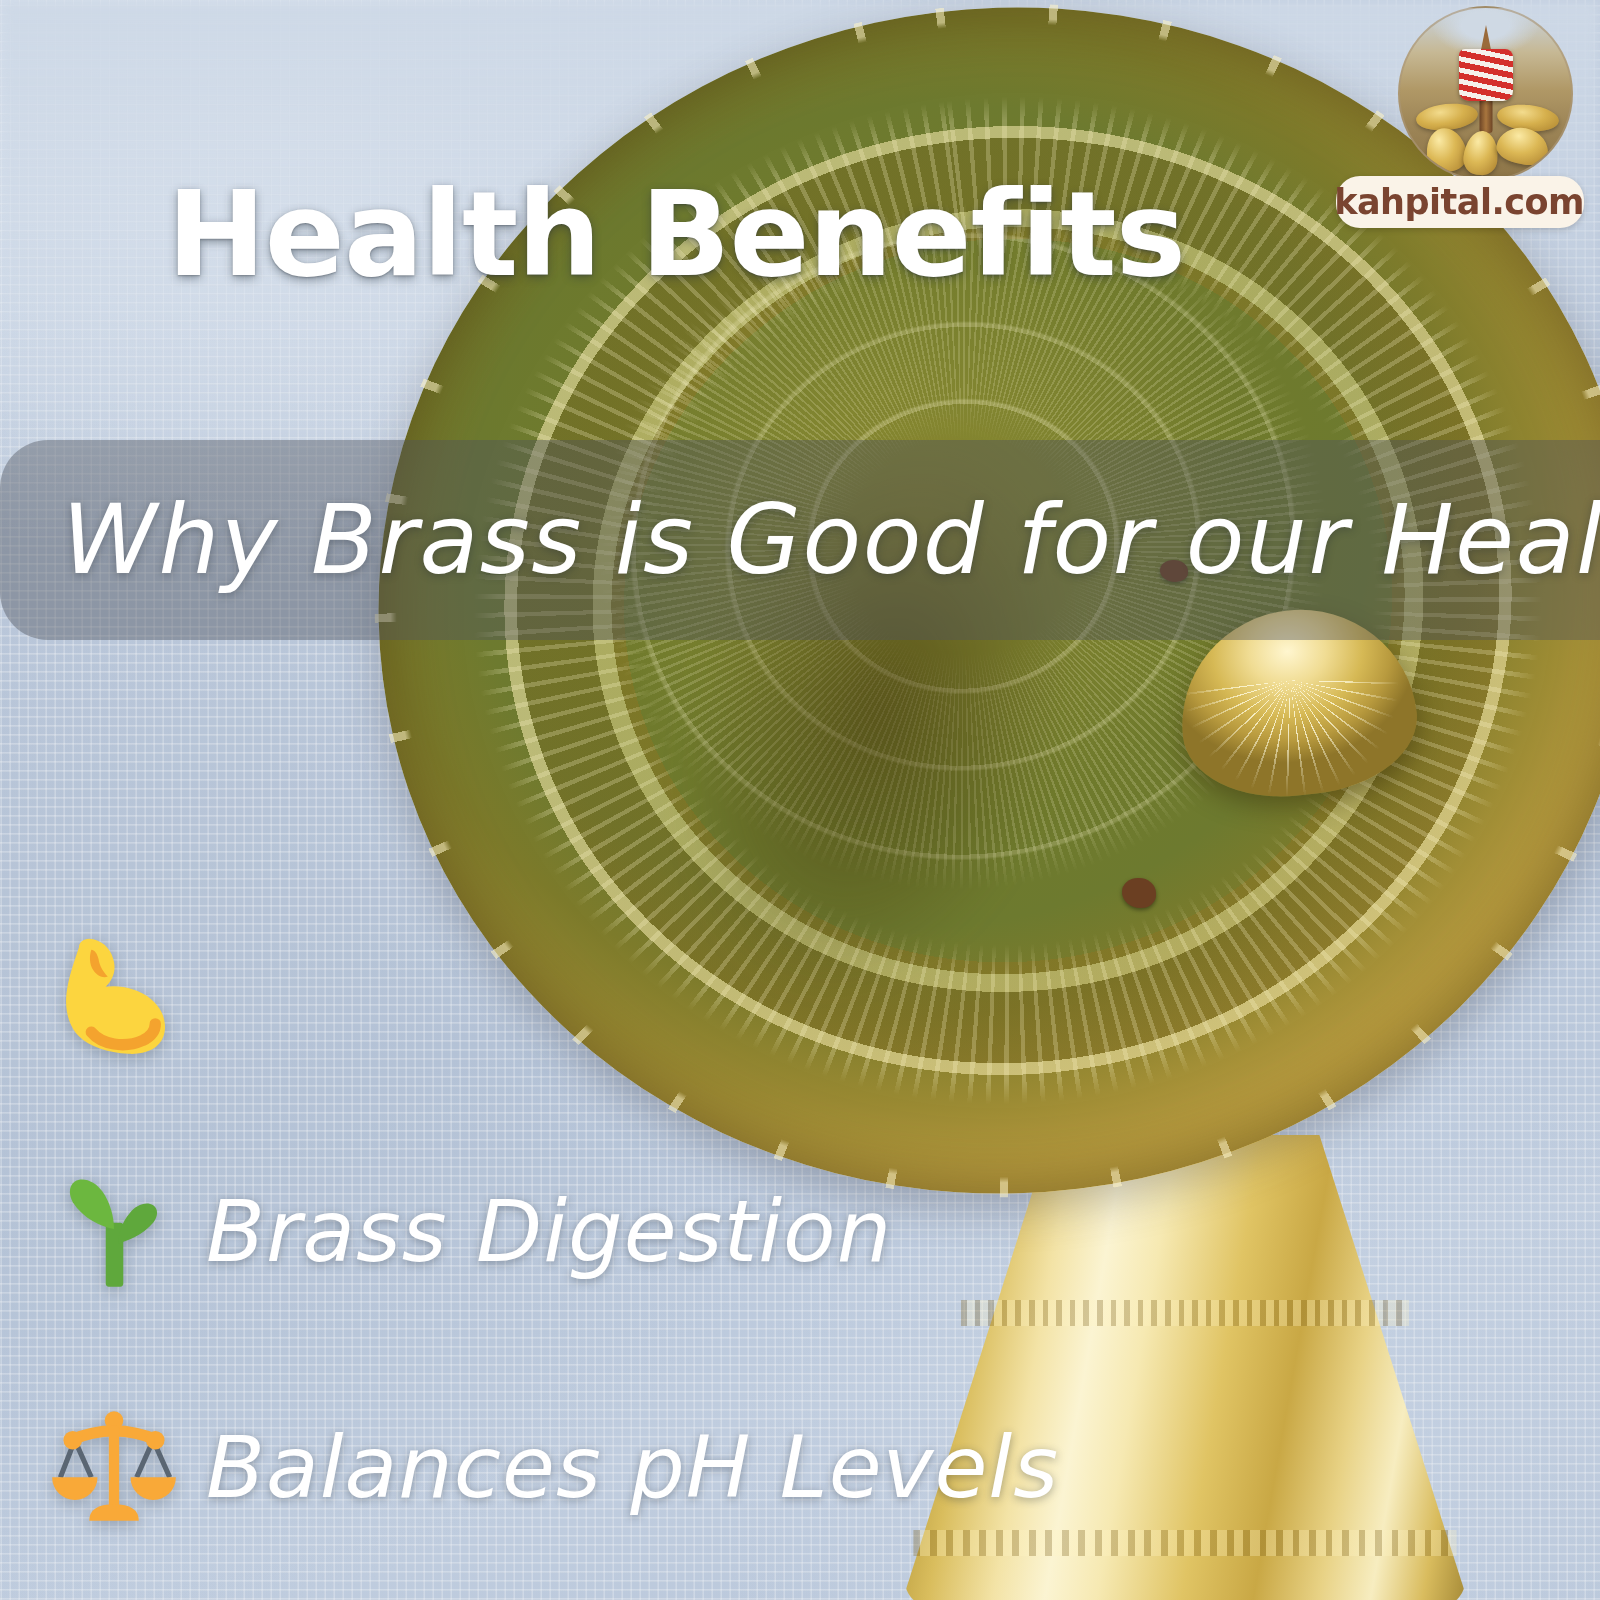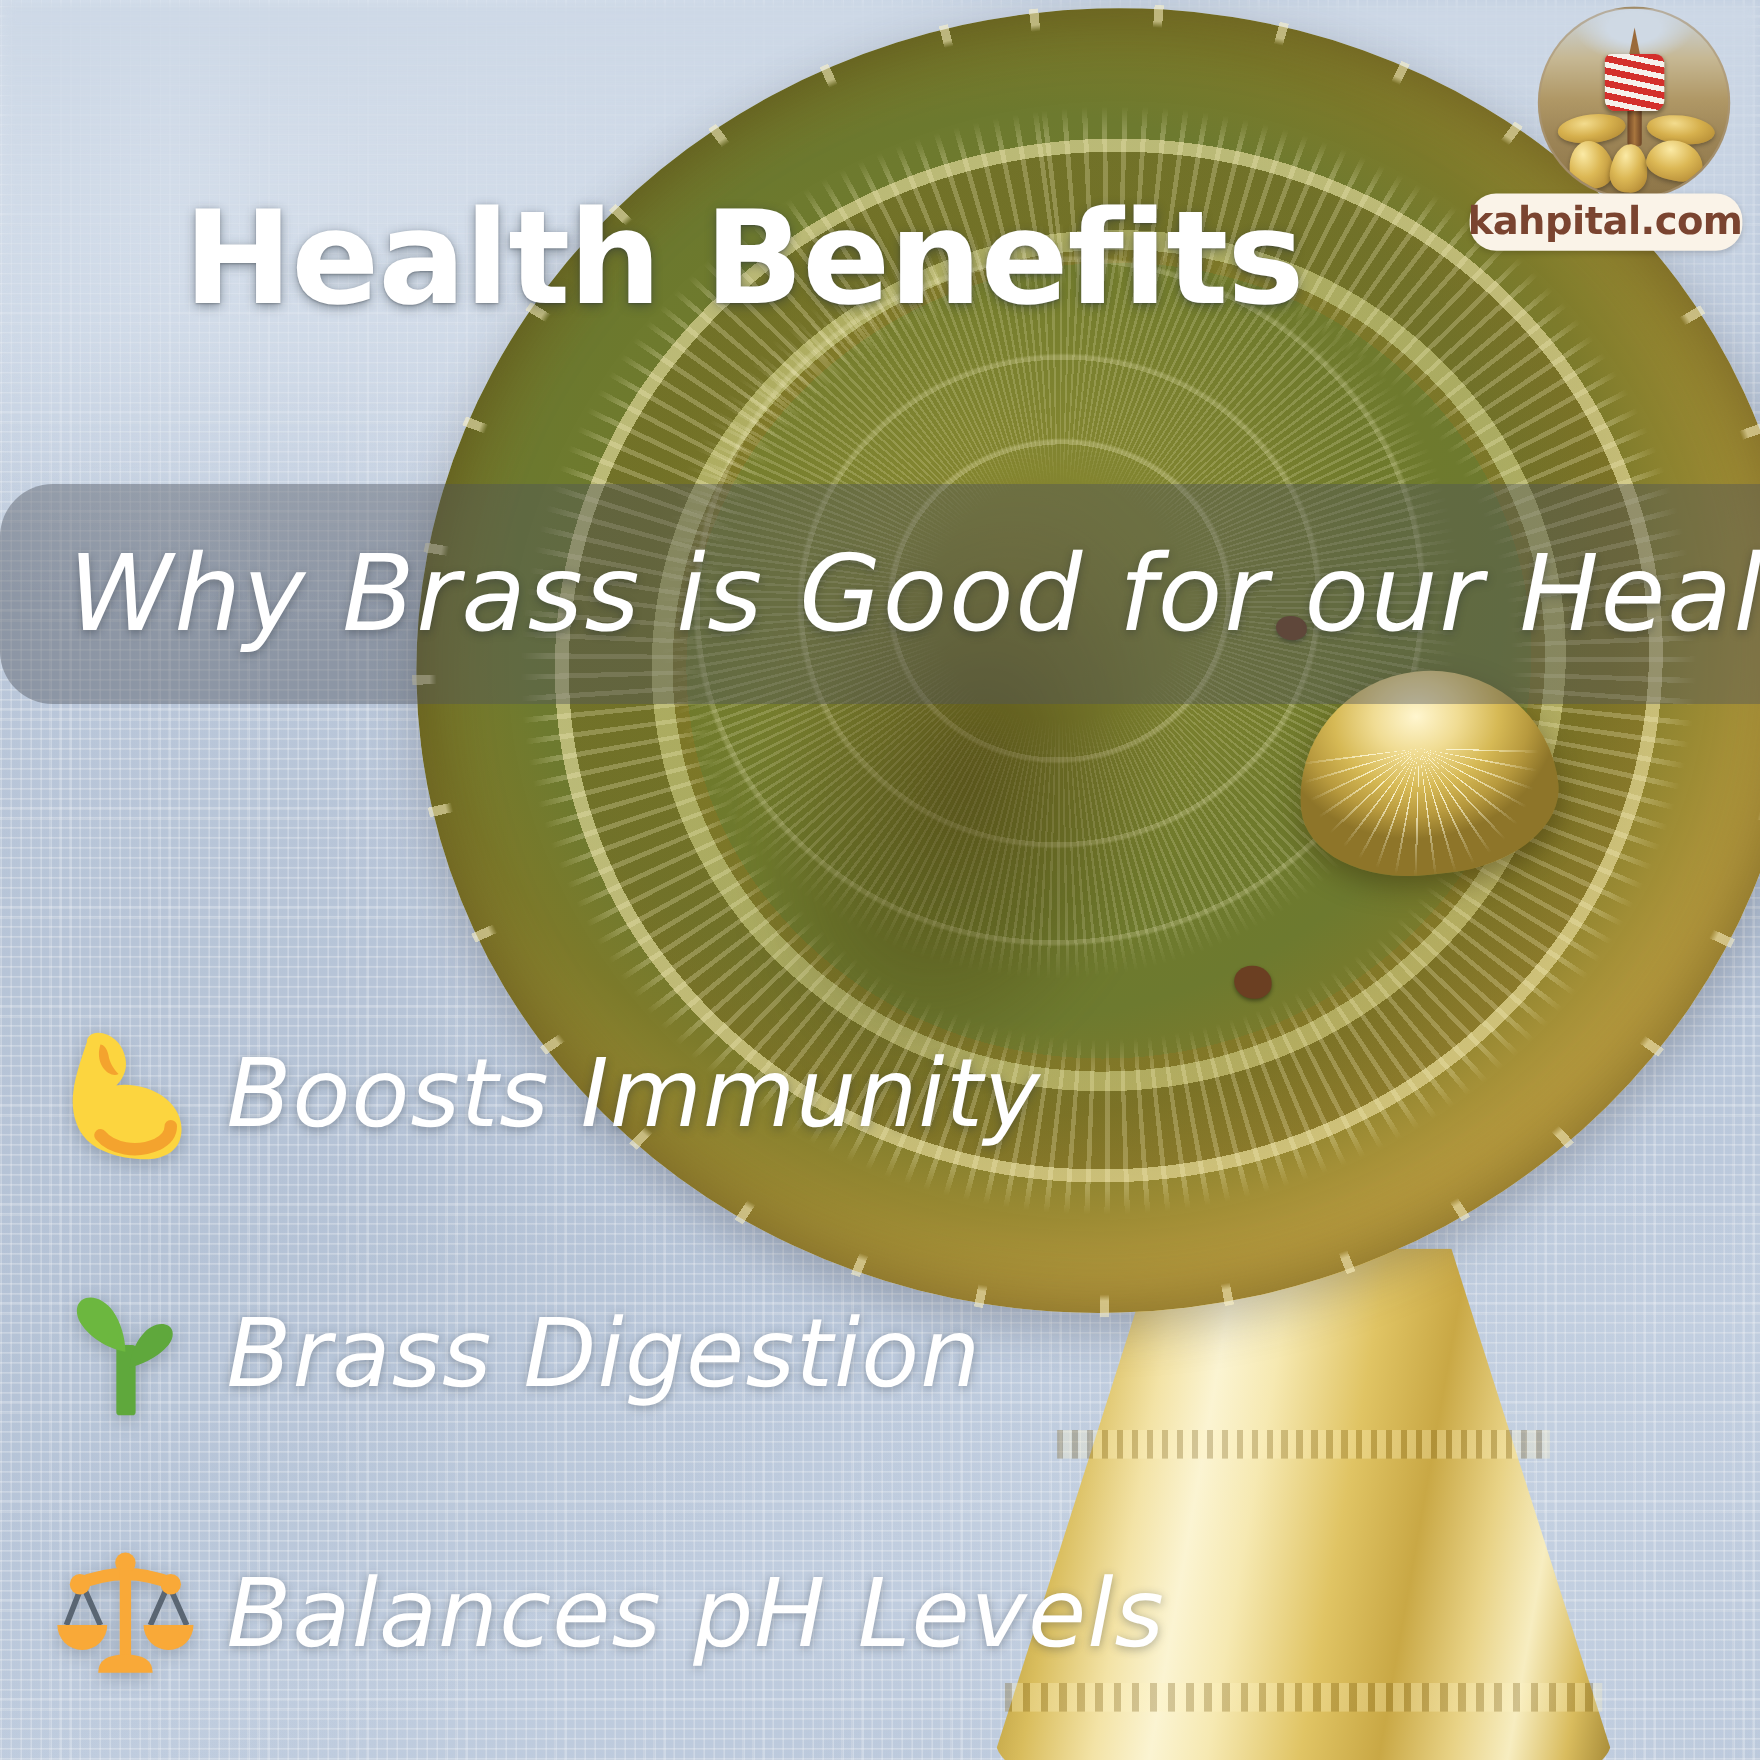--- a/index.html
+++ b/index.html
@@ -344,21 +344,20 @@
       <span class="benefit-icon">
         <svg viewBox="0 0 128 128" xmlns="http://www.w3.org/2000/svg">
           <path d="M30 18 C30 12 36 8 44 10 C56 13 62 22 64 32 C66 42 62 50 56 56
                    C70 54 88 58 100 68 C112 78 116 92 112 104 C108 116 94 122 78 121
                    C58 120 40 114 30 104 C20 94 16 78 18 62 C20 46 26 30 30 18 Z" fill="#FCD53F"></path>
           <path d="M42 20 C40 26 40 34 44 40 C48 46 54 48 58 46 C54 42 50 36 49 29
                    C48 24 45 20 42 20 Z" fill="#F4A32E"></path>
           <path d="M42 100 C52 112 74 116 92 108 C100 104 104 98 104 92" fill="none" stroke="#F4A32E" stroke-width="11" stroke-linecap="round"></path>
         </svg>
       </span>
-      <span class="benefit-label">Boosts Immunity</span>
     </div>
 
     <div class="benefit">
       <span class="benefit-icon">
         <svg viewBox="0 0 128 128" xmlns="http://www.w3.org/2000/svg">
           <rect x="56" y="56" width="17" height="62" rx="3" fill="#5FA83C"></rect>
           <path d="M64 62 C52 60 34 52 24 36 C20 29 20 20 26 16 C34 11 46 16 53 26
                    C60 36 64 50 64 62 Z" fill="#6CB73F"></path>
           <path d="M68 76 C76 74 92 68 102 56 C107 50 107 42 102 39 C95 35 85 39 79 47
                    C72 55 68 67 68 76 Z" fill="#5FA83C"></path>

